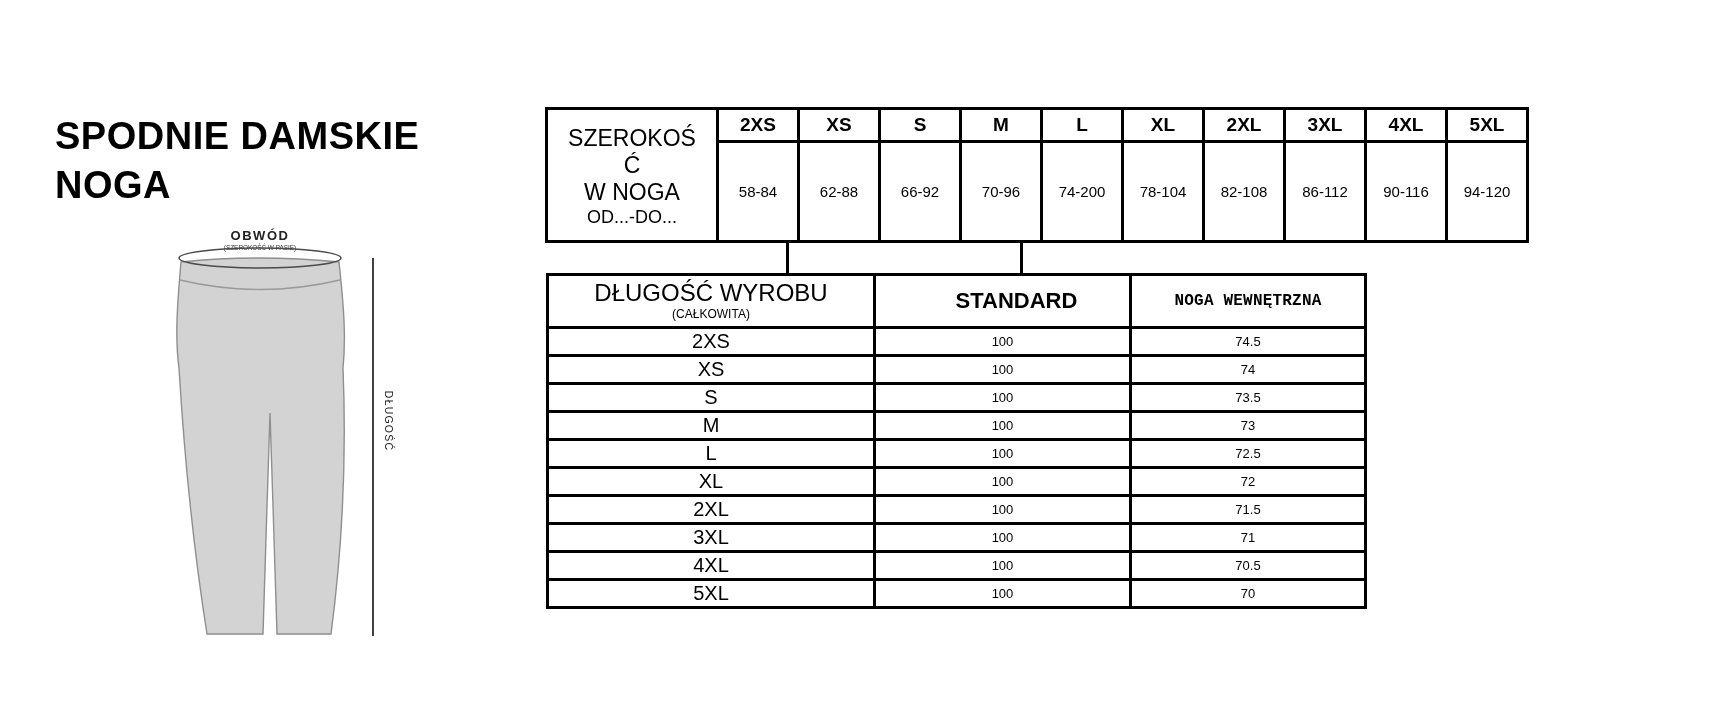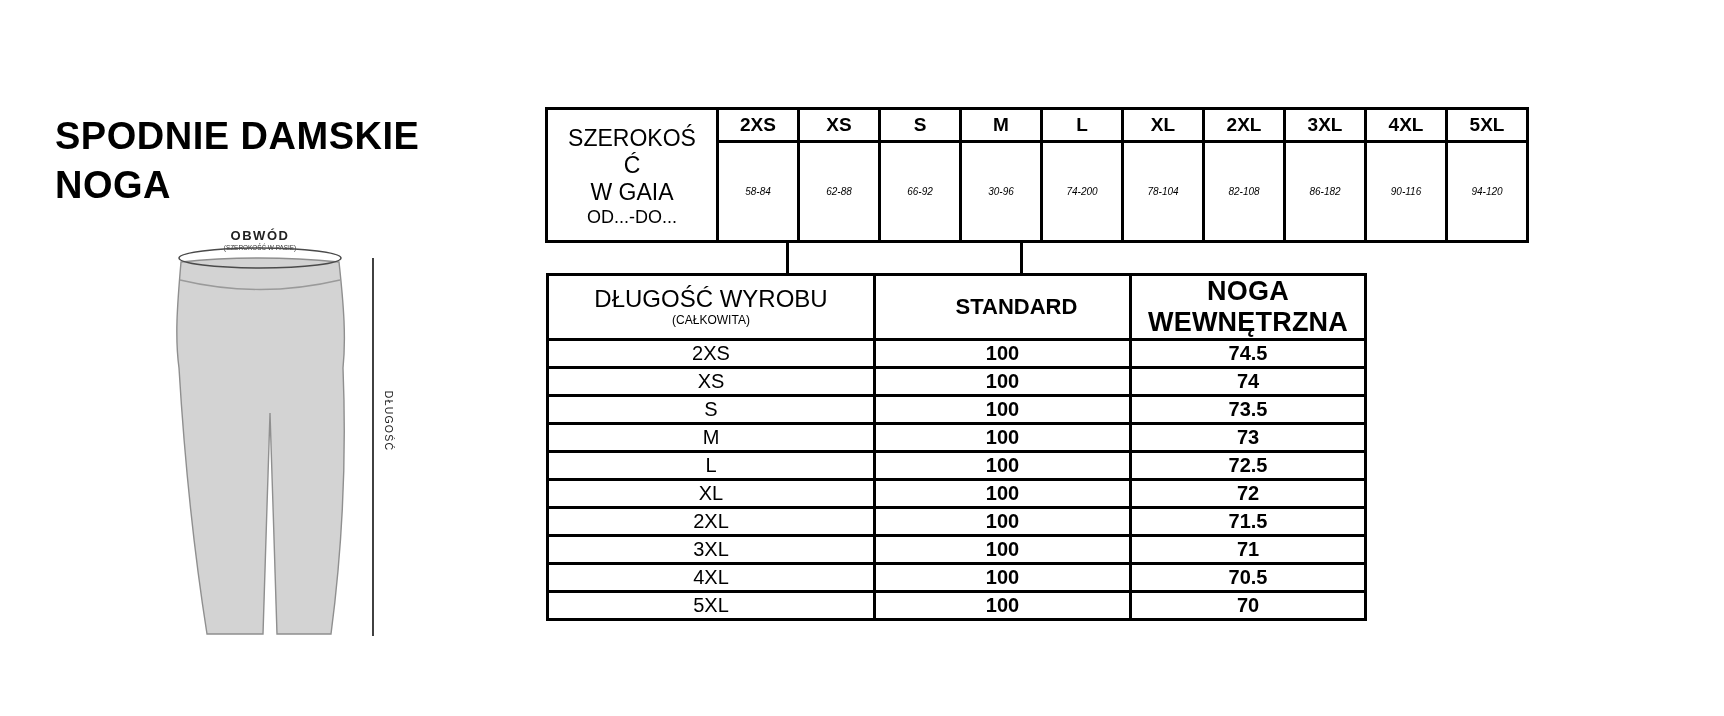--- a/index.html
+++ b/index.html
@@ -69,23 +69,22 @@
     margin-top: 2px;
   }
   #width-table .wt-size {
     width: 78px;
     height: 30px;
     font-size: 19px;
     font-weight: bold;
   }
   #width-table .wt-range {
     height: 97px;
-    font-size: 10px;
-    font-weight: normal;
-    font-style: italic;
+    font-size: 15px;
+    font-weight: normal;
   }
 
   
   .connector {
     position: absolute;
     width: 3px;
     height: 35px;
     background: #000;
     top: 240px;
   }
@@ -107,32 +106,33 @@
     line-height: 16px;
   }
   #length-table .lt-head2 {
     width: 225px;
     font-size: 22px;
     font-weight: bold;
     padding-left: 28px;
   }
   #length-table .lt-head3 {
     width: 232px;
-    font-size: 27px;
+    font-size: 16px;
     font-weight: bold;
     letter-spacing: 0.2px;
+    font-family: Liberation Mono, monospace;
   }
   #length-table .lt-size {
     height: 25px;
     font-size: 20px;
     font-weight: normal;
   }
   #length-table .lt-val {
-    font-size: 20px;
-    font-weight: bold;
+    font-size: 13px;
+    font-weight: normal;
   }
 </style>
 </head>
 <body>
 
 <div id="canvas">
 
   <div class="doc-title">
     <div>SPODNIE DAMSKIE</div>
     <div>NOGA</div>
@@ -161,43 +161,43 @@
     <line x1="210" y1="30" x2="210" y2="408" stroke="#111" stroke-width="1.6"></line>
     <text transform="translate(222,193) rotate(90)" text-anchor="middle" font-size="10.5" letter-spacing="1.2" fill="#222">DŁUGOŚĆ</text>
   </svg>
 
   <table id="width-table">
     <tbody>
         <tr>
       <th class="wt-head" rowspan="2">
         <span>SZEROKOŚ</span><br>
         <span>Ć</span><br>
-        <span>W GAIA</span>
+        <span>W NOGA</span>
         <span class="sub">OD...-DO...</span>
       </th>
       <th class="wt-size">2XS</th>
       <th class="wt-size">XS</th>
       <th class="wt-size">S</th>
       <th class="wt-size">M</th>
       <th class="wt-size">L</th>
       <th class="wt-size">XL</th>
       <th class="wt-size">2XL</th>
       <th class="wt-size">3XL</th>
       <th class="wt-size">4XL</th>
       <th class="wt-size">5XL</th>
     </tr>
     <tr>
       <td class="wt-range">58-84</td>
       <td class="wt-range">62-88</td>
       <td class="wt-range">66-92</td>
-      <td class="wt-range">30-96</td>
+      <td class="wt-range">70-96</td>
       <td class="wt-range">74-200</td>
       <td class="wt-range">78-104</td>
       <td class="wt-range">82-108</td>
-      <td class="wt-range">86-182</td>
+      <td class="wt-range">86-112</td>
       <td class="wt-range">90-116</td>
       <td class="wt-range">94-120</td>
     </tr>
   </tbody>
     </table>
 
   <div id="connector-left" class="connector"></div>
   <div id="connector-right" class="connector"></div>
 
   <table id="length-table">

